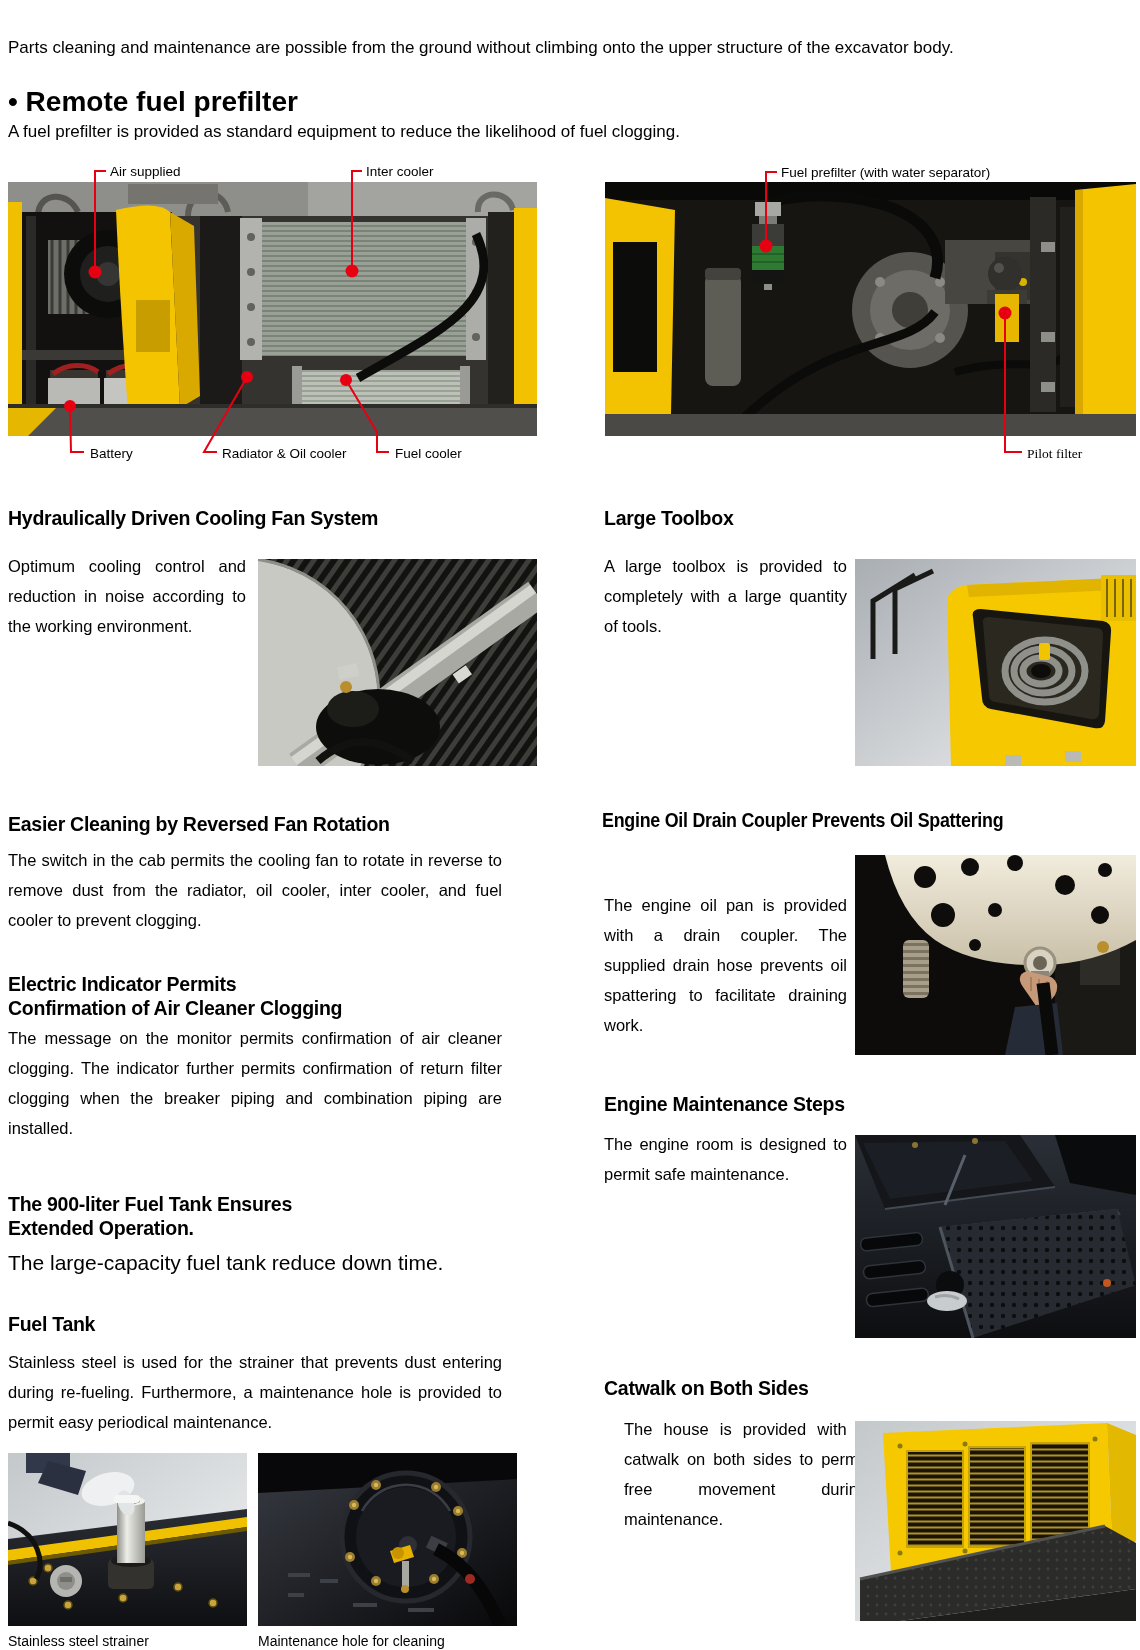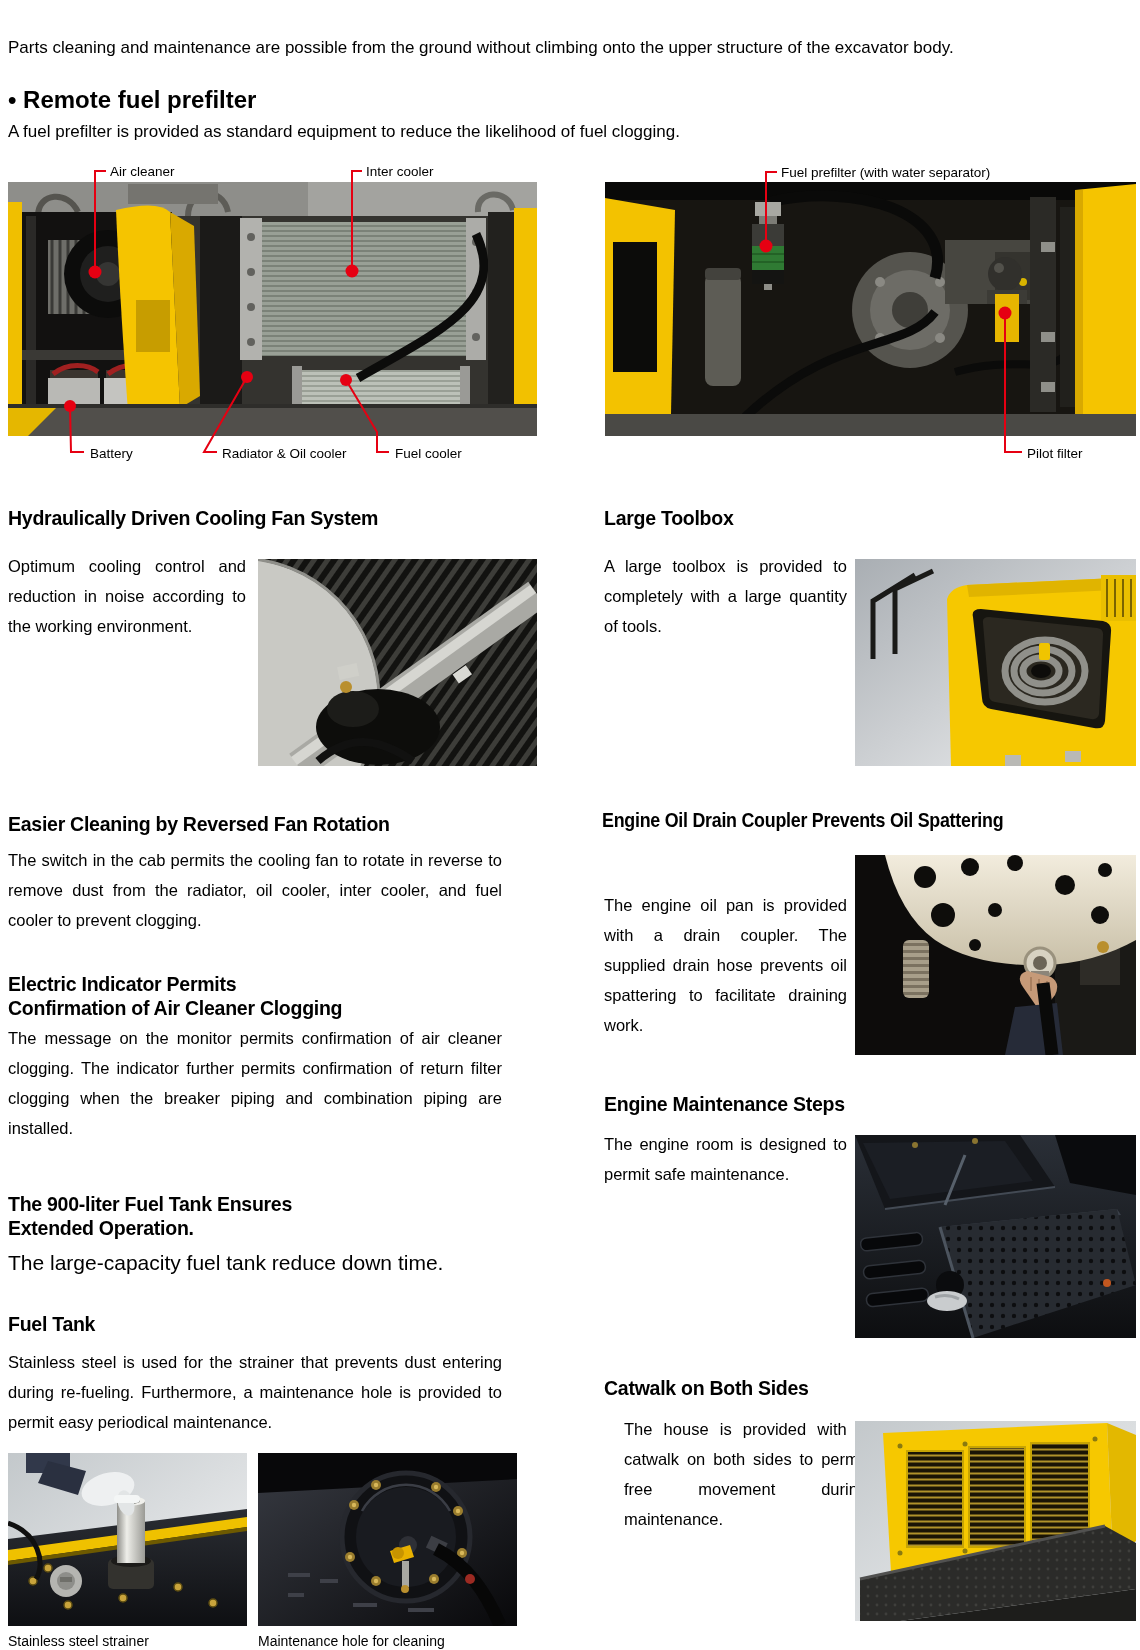--- a/index.html
+++ b/index.html
@@ -6,21 +6,21 @@
   .page {
     position:relative; width:1140px; height:1650px; margin:0 auto;
     background:#ffffff; overflow:hidden; color:#000;
     font-family:"Liberation Sans", sans-serif;
   }
   .h1 {
     position:absolute; left:8px; top:4px;
     font-size:24px; font-weight:bold; letter-spacing:-0.3px; white-space:nowrap;
   }
   .subtitle { position:absolute; left:8px; top:38px; font-size:17px; white-space:nowrap; }
-  .feat-head { position:absolute; left:8px; top:86px; font-size:24px; font-weight:bold; white-space:nowrap; }
+  .feat-head { position:absolute; left:8px; top:86px; font-size:28px; font-weight:bold; white-space:nowrap; }
   .feat-body { position:absolute; left:8px; top:122px; font-size:17px; white-space:nowrap;text-align:center; }
   .h2 {
     position:absolute; font-size:21px; font-weight:bold; letter-spacing:-0.3px;
     white-space:nowrap; transform:scaleX(0.93); transform-origin:0 0; line-height:24px;
   }
   .h2.two-line { white-space:normal; }
   .h2.tight { transform:scaleX(0.85); }
   .body-j {
     position:absolute; font-size:16.5px; line-height:30px; text-align:justify;
   }
@@ -207,27 +207,27 @@
       <rect x="455" y="25" width="18" height="200" fill="#21201c"></rect>
       <rect x="436" y="60" width="14" height="10" fill="#8f8f89"></rect>
       <rect x="436" y="150" width="14" height="10" fill="#8f8f89"></rect>
       <rect x="436" y="200" width="14" height="10" fill="#8f8f89"></rect>
       <polygon points="470,8 531,2 531,240 470,235" fill="#f5c400"></polygon>
       <polygon points="470,8 478,8 478,235 470,235" fill="#d9a900"></polygon>
       <rect x="0" y="232" width="531" height="22" fill="#4a4945"></rect>
     </svg>
   </div>
 
-  <div class="callout-label" style="left:110px; top:164px;">Air cleaner</div>
+  <div class="callout-label" style="left:110px; top:164px;">Air supplied</div>
   <div class="callout-label" style="left:366px; top:164px;">Inter cooler</div>
   <div class="callout-label" style="left:781px; top:165px;">Fuel prefilter (with water separator)</div>
   <div class="callout-label" style="left:90px; top:446px;">Battery</div>
   <div class="callout-label" style="left:222px; top:446px;">Radiator &amp; Oil cooler</div>
   <div class="callout-label" style="left:395px; top:446px;">Fuel cooler</div>
-  <div class="callout-label" style="left:1027px; top:446px;">Pilot filter</div>
+  <div class="callout-label" style="left:1027px; top:446px;font-family:Liberation Serif, serif;">Pilot filter</div>
 
   <svg class="overlay" width="1140" height="1650" viewBox="0 0 1140 1650">
     <g stroke="#e60012" stroke-width="2" fill="none">
       <g>
           <path d="M106,171 H95 V272"></path>
         </g>
       <g>
           <path d="M362,171 H352 V271"></path>
         </g>
       <g>

